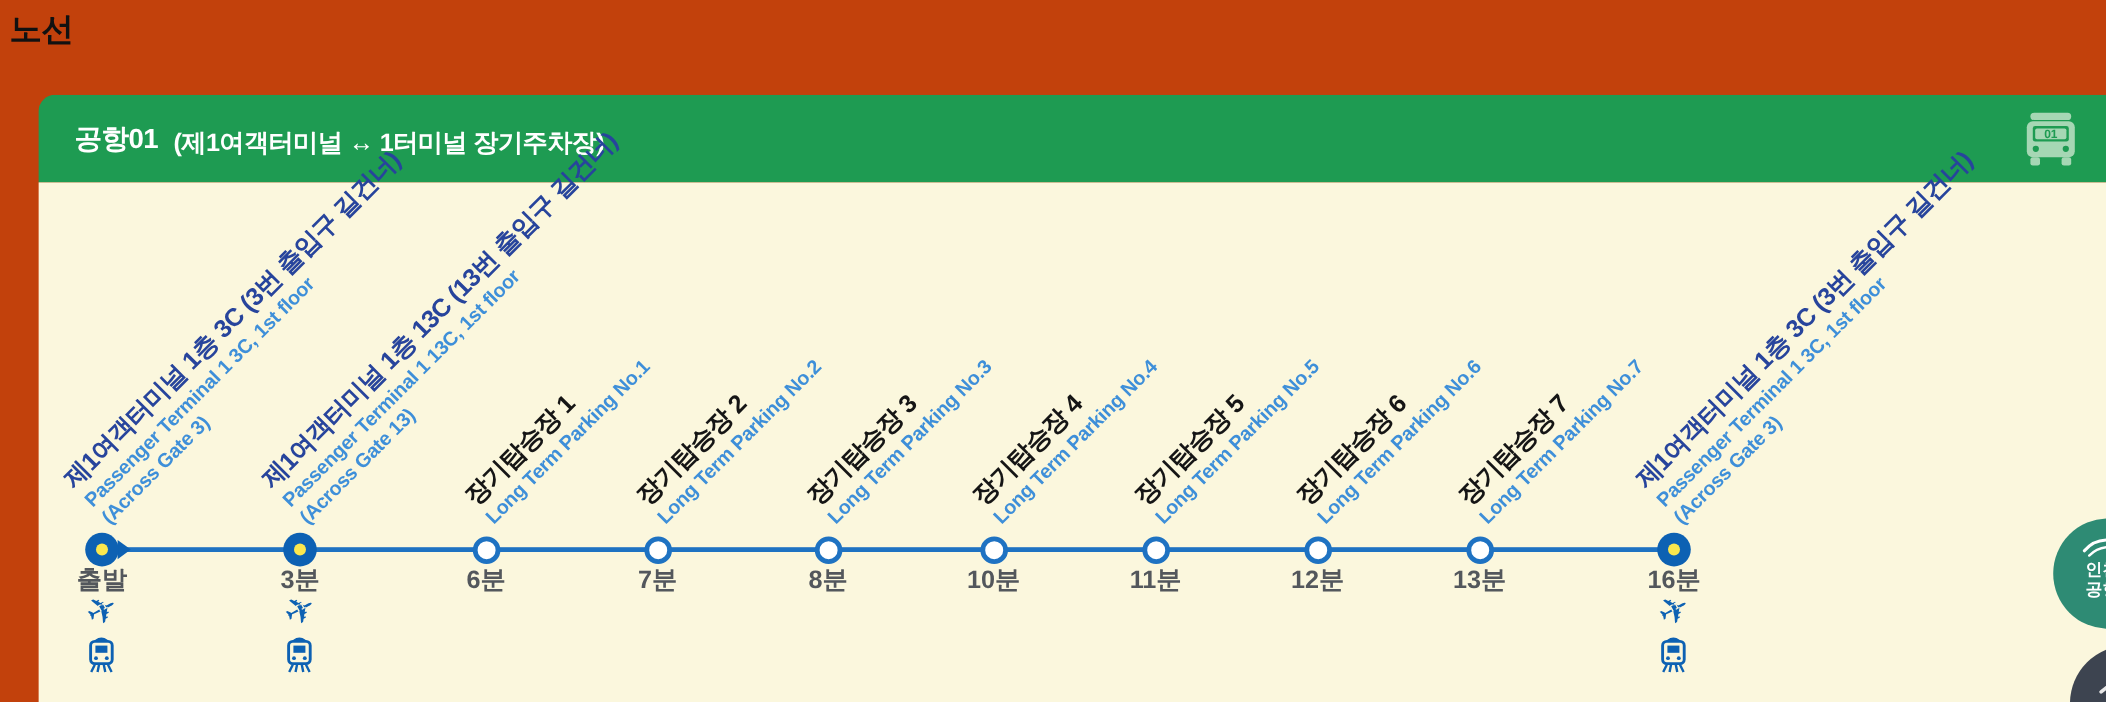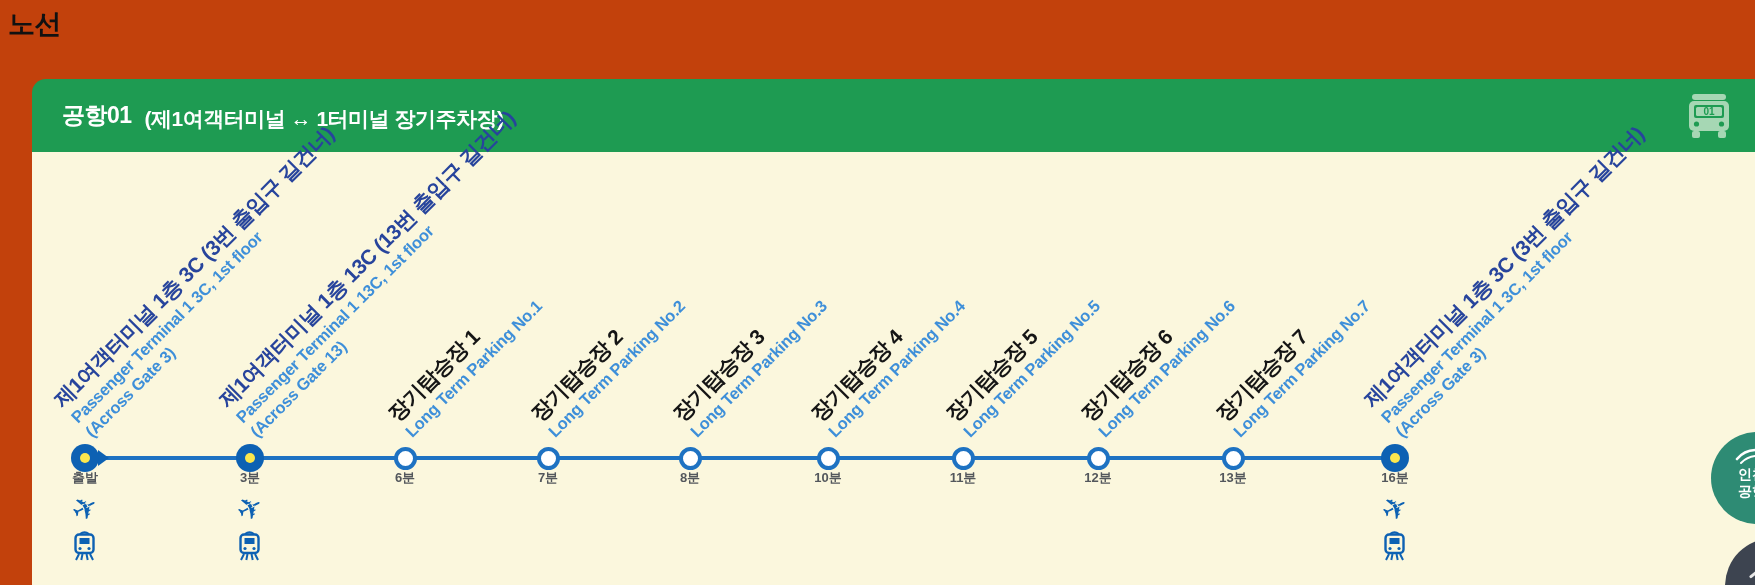--- a/index.html
+++ b/index.html
@@ -38,21 +38,21 @@
   }
   .stop.major .stop-circle::after{
     content:""; position:absolute; left:9px; top:9px; width:10px; height:10px;
     border-radius:50%; background:#fbe74e;
   }
   .stop.minor .stop-circle{
     width:23px; height:23px; left:-11.5px; top:294.5px; background:#fff; border:4.5px solid #1e72c2;
   }
   .stop-time{
     position:absolute; top:317px; left:0; transform:translateX(-50%);
-    font-size:13px; font-weight:600; color:#53575c; white-space:nowrap;
+    font-size:21px; font-weight:600; color:#53575c; white-space:nowrap;
   }
   .stop-icons{
     position:absolute; top:341px; left:0; transform:translateX(-50%);
     display:flex; flex-direction:column; align-items:center; gap:6px;
   }
   .icon-plane{ position:relative; font-size:31px; line-height:1; color:#0d61b3;
     transform:rotate(-28deg); }
   .plane-badge{
     position:absolute; left:54%; top:46%; transform:translate(-50%,-50%) rotate(0deg);
     font-size:8px; font-weight:bold; color:#fbf7dd; letter-spacing:0;

